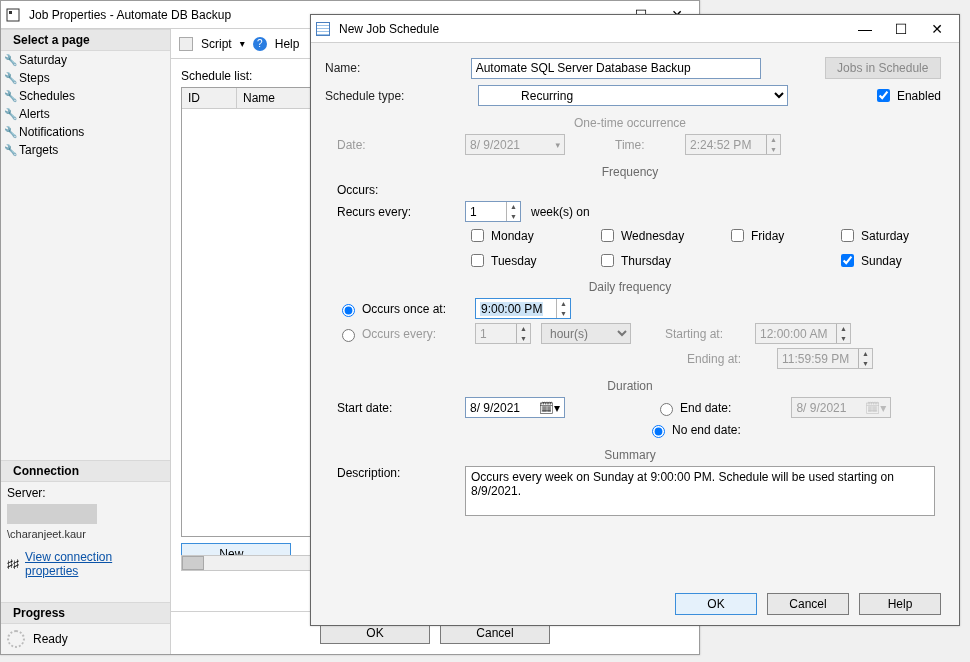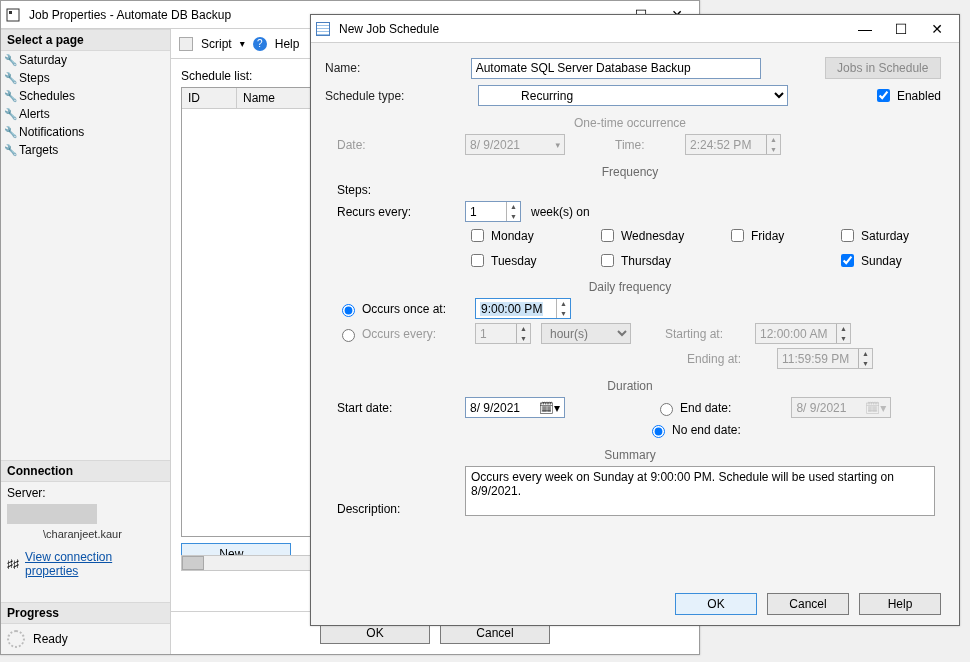--- a/index.html
+++ b/index.html
@@ -8,27 +8,27 @@
 .titlebar { height:28px; display:flex; align-items:center; padding:0 4px; background:#fff; border-bottom:1px solid #d0d0d0; }
 .titlebar .title { flex:1; padding-left:4px; }
 .titlebar .icon { width:16px; height:16px; margin-right:4px; display:inline-flex; align-items:center; justify-content:center; }
 .winbtns { display:flex; }
 .winbtn { width:36px; height:28px; display:flex; align-items:center; justify-content:center; font-size:14px; }
 
 
 #jobprops { left:0; top:0; width:700px; height:655px; }
 #jobprops .body { display:flex; height:calc(100% - 28px); }
 .leftpane { width:170px; background:#f3f3f3; border-right:1px solid #d0d0d0; display:flex; flex-direction:column; }
-.sechdr { background:#e7e7e7; font-weight:bold; padding:3px 6px; border-top:1px solid #d8d8d8; border-bottom:1px solid #d8d8d8; }
+.sechdr { background:#e7e7e7; font-weight:bold; padding:3px 12px; border-top:1px solid #d8d8d8; border-bottom:1px solid #d8d8d8; }
 .navitem { padding:2px 6px 2px 18px; position:relative; }
 .navitem .wrench { position:absolute; left:3px; top:3px; color:#555; font-size:11px; }
 .spacer { flex:1; }
 .conn { padding:4px 6px; font-size:12px; }
 .conn .serverbox { width:90px; height:20px; background:#d0d0d0; margin:4px 0; }
-.conn .user { font-size:11px; color:#333;margin-left:36px; }
+.conn .user { font-size:11px; color:#333; }
 .link { color:#0a53a8; text-decoration:underline; cursor:pointer; }
 .prog { padding:6px; display:flex; align-items:center; gap:8px; }
 .spinner { width:18px; height:18px; border:2px dotted #bbb; border-radius:50%; }
 
 .rightpane { flex:1; display:flex; flex-direction:column; }
 .toolbar { height:30px; border-bottom:1px solid #d0d0d0; display:flex; align-items:center; padding:0 8px; gap:8px; }
 .toolbar .scripticon { width:14px; height:14px; background:#eee; border:1px solid #aaa; }
 .toolbar .drop { font-size:10px; }
 .toolbar .helpicon { width:14px; height:14px; border-radius:50%; background:#2a7de1; color:#fff; display:flex; align-items:center; justify-content:center; font-size:10px; }
 .content { flex:1; padding:10px; position:relative; }
@@ -217,21 +217,21 @@
             <div>▼</div>
           </div>
       </div>
     </div>
 
     <div class="groupline">
         <span class="glabel">Frequency</span>
         <span class="gline"></span>
       </div>
     <div class="subrow">
-      <div class="sublbl">Steps:</div>
+      <div class="sublbl">Occurs:</div>
     </div>
     <div class="subrow">
       <div class="sublbl">Recurs every:</div>
       <div class="numspin">
         <span>1</span>
         <div style="flex:1"></div>
           <div class="spin">
             <div>▲</div>
             <div>▼</div>
           </div>
@@ -349,21 +349,21 @@
       <label class="chk">
         <input type="radio" class="radio" name="enddate" checked="" style="">
         <span>No end date:</span>
       </label>
     </div>
 
     <div class="groupline">
         <span class="glabel">Summary</span>
         <span class="gline"></span>
       </div>
-    <div class="subrow" style="align-items:flex-end;">
+    <div class="subrow" style="align-items:flex-start;">
       <div class="sublbl">Description:</div>
       <textarea class="desc" readonly="" style="">Occurs every week on Sunday at 9:00:00 PM. Schedule will be used starting on 8/9/2021.</textarea>
     </div>
 
     <div class="dlgfooter">
       <div class="btn primary">OK</div>
       <div class="btn">Cancel</div>
       <div class="btn">Help</div>
     </div>
   </div>

